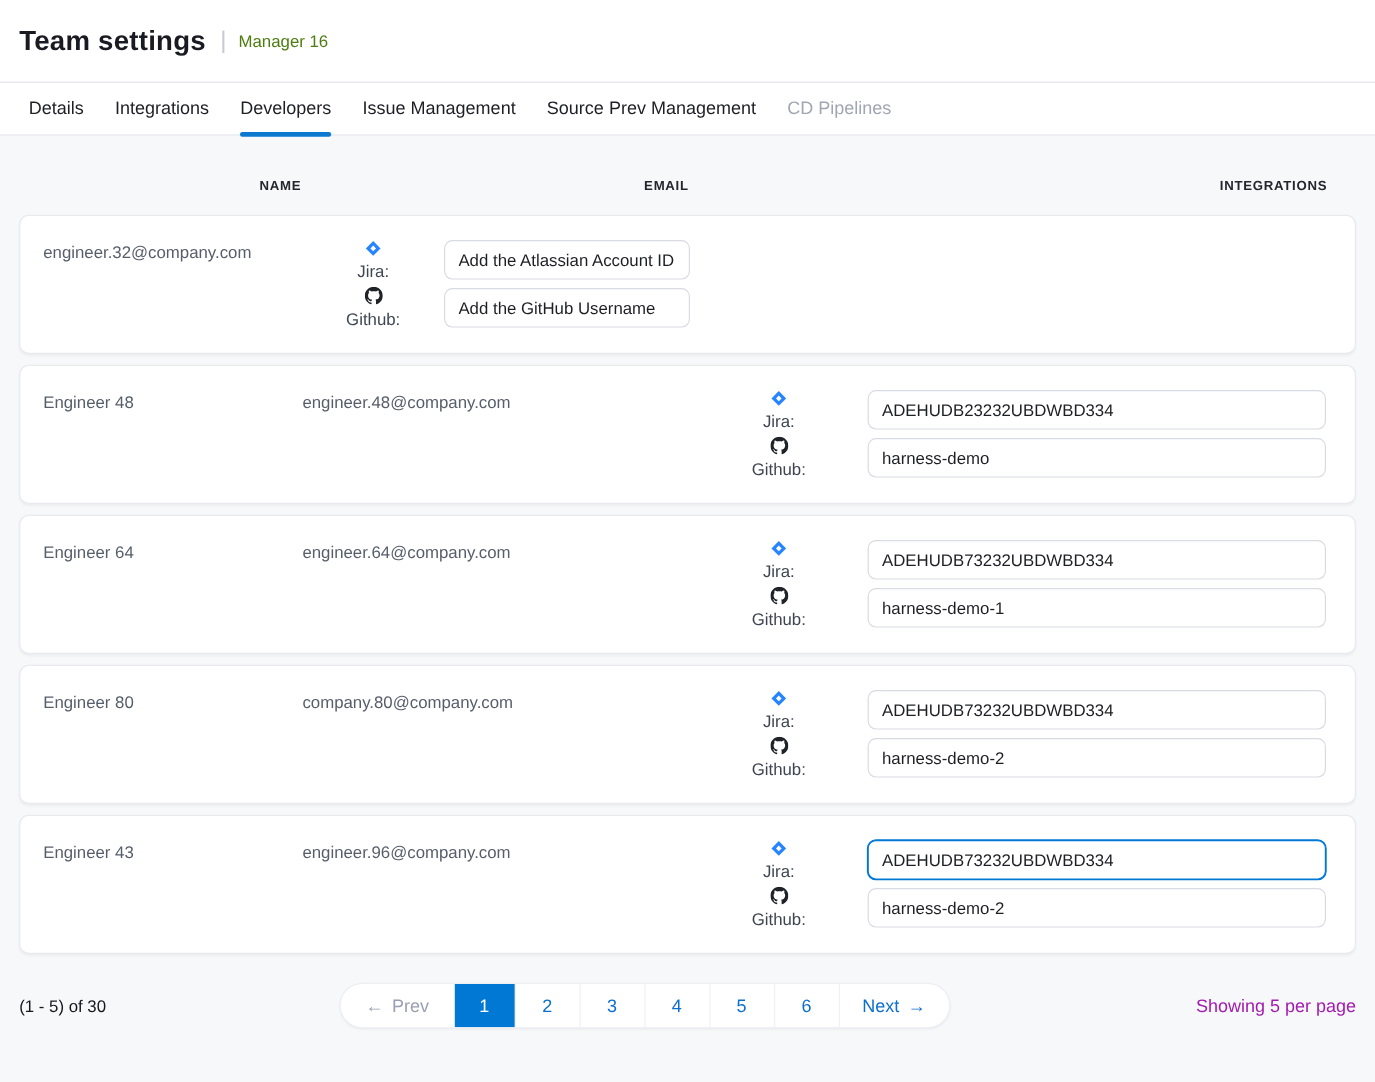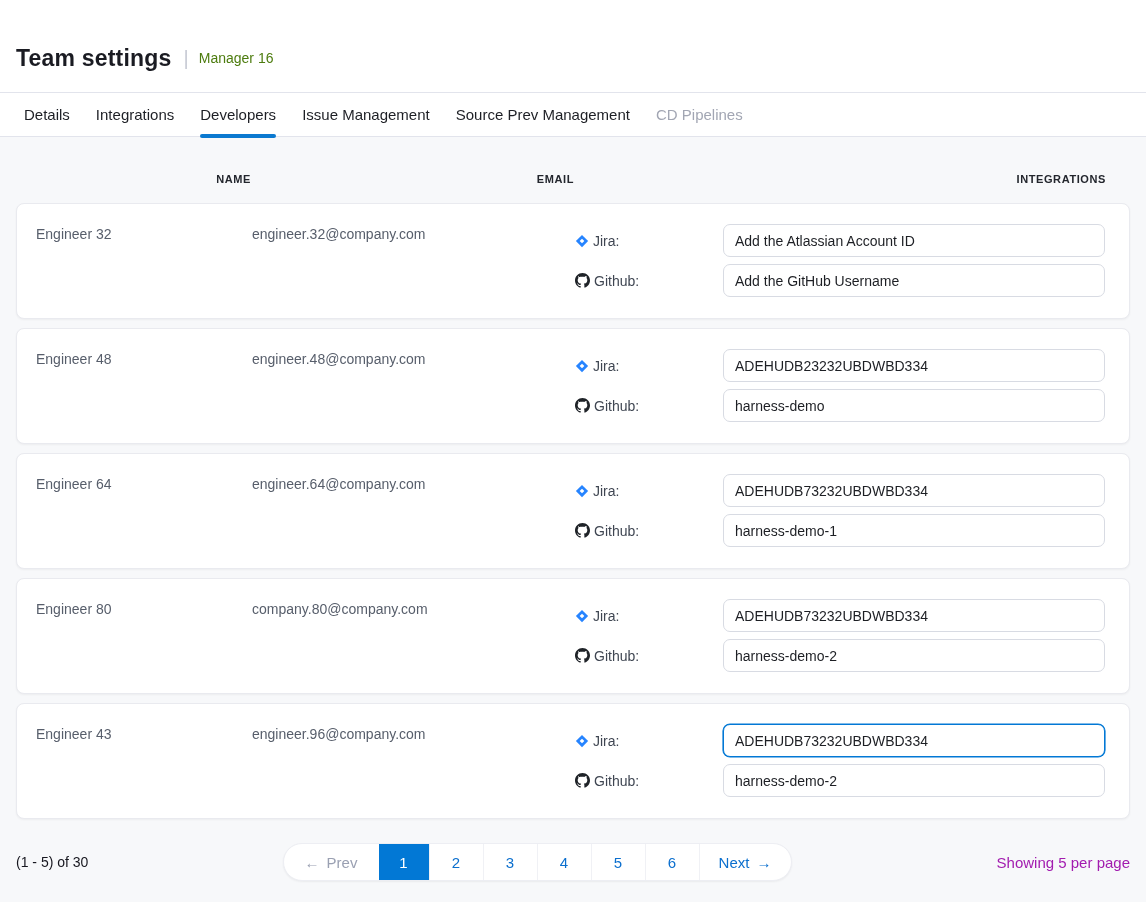--- a/index.html
+++ b/index.html
@@ -1,19 +1,19 @@
 <!DOCTYPE html>
 <html><head>
 <meta charset="utf-8">
 <style>
   * { margin:0; padding:0; box-sizing:border-box; }
   html,body { width:1146px; height:902px; background:#ffffff; font-family:"Liberation Sans", sans-serif; }
 
   
-  .header { height:68px; display:flex; align-items:center; padding:0 16px; background:#fff;margin-top:24px; }
+  .header { height:68px; display:flex; align-items:center; padding:0 16px; background:#fff; }
   .page-title { font-size:23px; font-weight:700; color:#1a1b22; letter-spacing:.2px; }
   .title-divider { color:#c7cad4; font-size:20px; font-weight:300; margin:0 10px 0 12px; }
   .subtitle { font-size:14px; color:#4d7c0f; }
 
   
   .tabbar { height:45px; background:#fff; border-top:1px solid #e2e4ec; border-bottom:1px solid #e2e4ec;
             display:flex; align-items:center; padding:0 24px; gap:26px; position:relative; }
   .tab { font-size:15px; font-weight:500; color:#1d1f25; position:relative; height:100%;
          display:flex; align-items:center; cursor:pointer; }
   .tab .underline { position:absolute; left:0; right:0; bottom:-2px; height:4px; border-radius:2px;
@@ -26,21 +26,21 @@
   .table-head { display:grid; grid-template-columns:216px 323px 1fr; padding:36px 24px 18px 19px; }
   .col-head { font-size:11px; font-weight:700; letter-spacing:.6px; color:#23262d;text-align:right; }
 
   .card { background:#fff; border:1px solid #e9eaef; border-radius:8px; box-shadow:0 1px 2px rgba(31,34,41,.05);
           margin-bottom:9px; height:116px; display:grid; grid-template-columns:216px 323px 1fr;
           padding:20px 24px 20px 19px; }
   .cell-text { font-size:14px; color:#575e6b; line-height:20px; }
 
   .integrations { display:flex; flex-direction:column; gap:7px; }
   .int-row { display:flex; align-items:center; height:33px; }
-  .int-label { width:148px; display:flex; align-items:center; gap:4px; font-size:14px; color:#3f4652; }
+  .int-label { width:148px; display:flex; align-items:center; gap:4px; font-size:14px; color:#3f4652;flex-direction:column; }
   .int-label svg { flex:0 0 auto; display:block; }
   .int-input { flex:1; height:33px; border:1px solid #d8dbe3; border-radius:7px; padding:0 11px;
                font-family:inherit; font-size:14px; color:#1d1f24; background:#fff; outline:none; }
   .int-input.focused { border-color:#0278d5; box-shadow:0 0 0 .6px #0278d5; }
 
   
   .pag-row { margin-top:24px; display:grid; grid-template-columns:260px 1fr 260px; align-items:center; }
   .range-text { font-size:14px; font-weight:500; color:#17171f; }
   .pill-wrap { justify-self:center; transform:translateX(-36px); }
   .pill { display:flex; background:#fff; height:38px; border-radius:19px; overflow:hidden;
@@ -85,21 +85,20 @@
 
 <div class="content">
 
   <div class="table-head">
     <span class="col-head">NAME</span>
     <span class="col-head">EMAIL</span>
     <span class="col-head">INTEGRATIONS</span>
   </div>
 
   <div class="card">
-    <span class="cell-text">Engineer 32</span>
     <span class="cell-text">engineer.32@company.com</span>
     <div class="integrations">
       <div class="int-row">
         <span class="int-label">
           <svg width="14" height="14" viewBox="0 0 24 24">
               <path d="M12 1.5 22.5 12 12 22.5 1.5 12Z" fill="#2684FF"></path>
               <path d="M12 8 16 12 12 16 8 12Z" fill="#ffffff"></path>
             </svg>
           <span>Jira:</span>
         </span>

